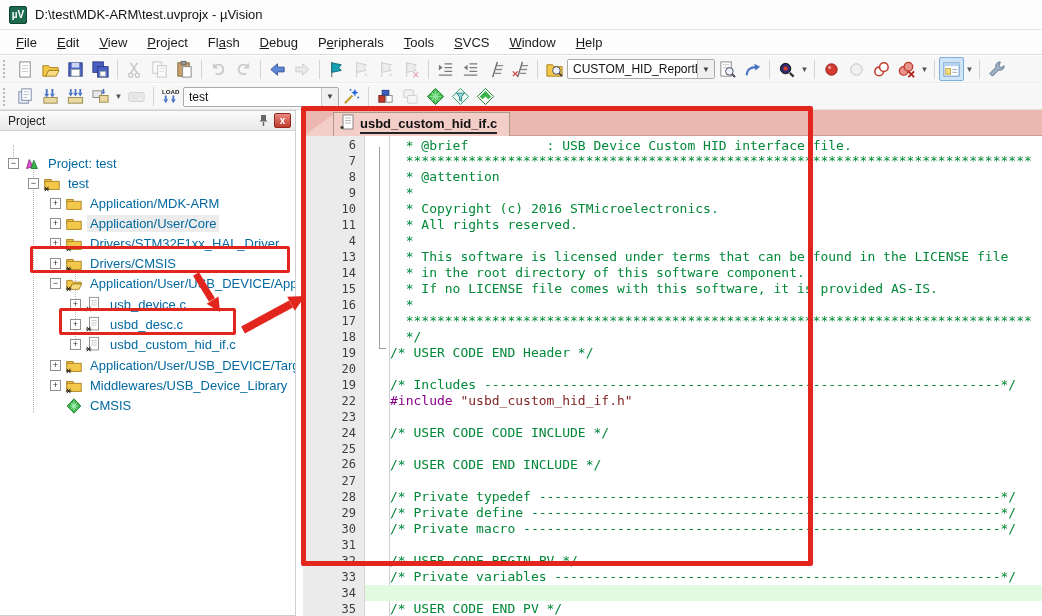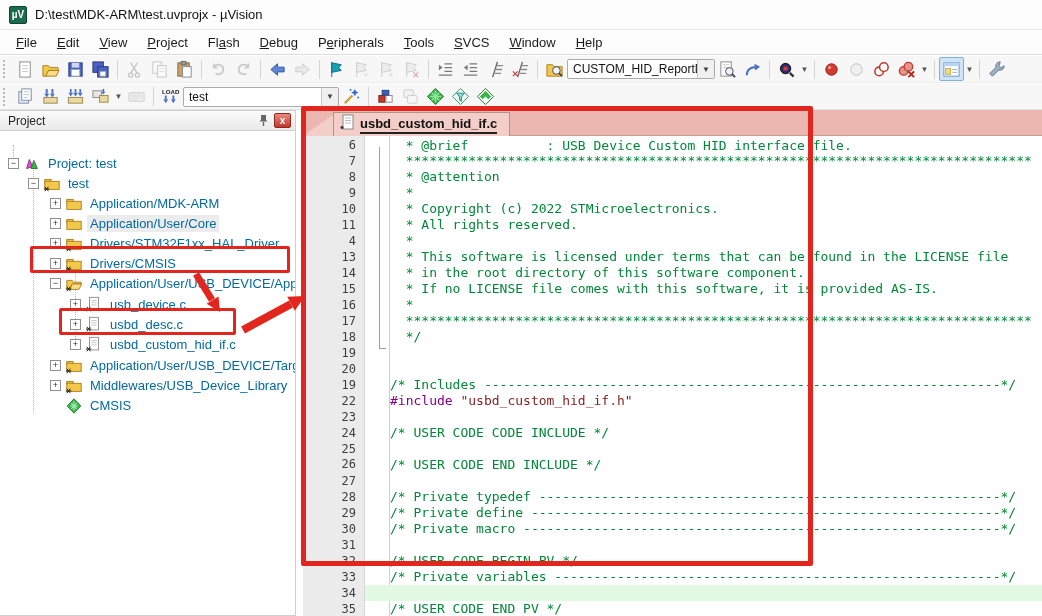--- a/index.html
+++ b/index.html
@@ -676,29 +676,30 @@
         <div class="line-num" style="top: 465px;">35</div>
       </div>
     <div id="foldmargin">
       <div id="fold-rail"></div>
     </div>
     <div id="codearea">
         <div class="code-line" style="top: 2px;"><span class="c-comment">  * @brief          : USB Device Custom HID interface file.</span></div>
         <div class="code-line" style="top: 17px;"><span class="c-comment">  ********************************************************************************</span></div>
         <div class="code-line" style="top: 33px;"><span class="c-comment">  * @attention</span></div>
         <div class="code-line" style="top: 49px;"><span class="c-comment">  *</span></div>
-        <div class="code-line" style="top: 65px;"><span class="c-comment">  * Copyright (c) 2022 STMicroelectronics.</span></div>
+        <div class="code-line" style="top: 65px;"><span class="c-comment">  * Copyright (c) 2016 STMicroelectronics.</span></div>
         <div class="code-line" style="top: 81px;"><span class="c-comment">  * All rights reserved.</span></div>
         <div class="code-line" style="top: 97px;"><span class="c-comment">  *</span></div>
         <div class="code-line" style="top: 113px;"><span class="c-comment">  * This software is licensed under terms that can be found in the LICENSE file</span></div>
         <div class="code-line" style="top: 129px;"><span class="c-comment">  * in the root directory of this software component.</span></div>
         <div class="code-line" style="top: 145px;"><span class="c-comment">  * If no LICENSE file comes with this software, it is provided AS-IS.</span></div>
         <div class="code-line" style="top: 161px;"><span class="c-comment">  *</span></div>
         <div class="code-line" style="top: 177px;"><span class="c-comment">  ********************************************************************************</span></div>
         <div class="code-line" style="top: 193px;"><span class="c-comment">  */</span></div>
+        <div class="code-line" style="top: 209px;"><span class="c-comment">/* USER CODE END Header */</span></div>
         <div class="code-line" style="top: 225px;"></div>
         <div class="code-line" style="top: 241px;"><span class="c-comment">/* Includes ------------------------------------------------------------------*/</span></div>
         <div class="code-line" style="top: 257px;"><span class="c-directive">#include</span><span class="c-plain"> </span><span class="c-string">"usbd_custom_hid_if.h"</span></div>
         <div class="code-line" style="top: 273px;"></div>
         <div class="code-line" style="top: 289px;"><span class="c-comment">/* USER CODE CODE INCLUDE */</span></div>
         <div class="code-line" style="top: 305px;"></div>
         <div class="code-line" style="top: 321px;"><span class="c-comment">/* USER CODE END INCLUDE */</span></div>
         <div class="code-line" style="top: 337px;"></div>
         <div class="code-line" style="top: 369px;"><span class="c-comment">/* Private define ------------------------------------------------------------*/</span></div>
         <div class="code-line" style="top: 353px;"><span class="c-comment">/* Private typedef -----------------------------------------------------------*/</span></div>

